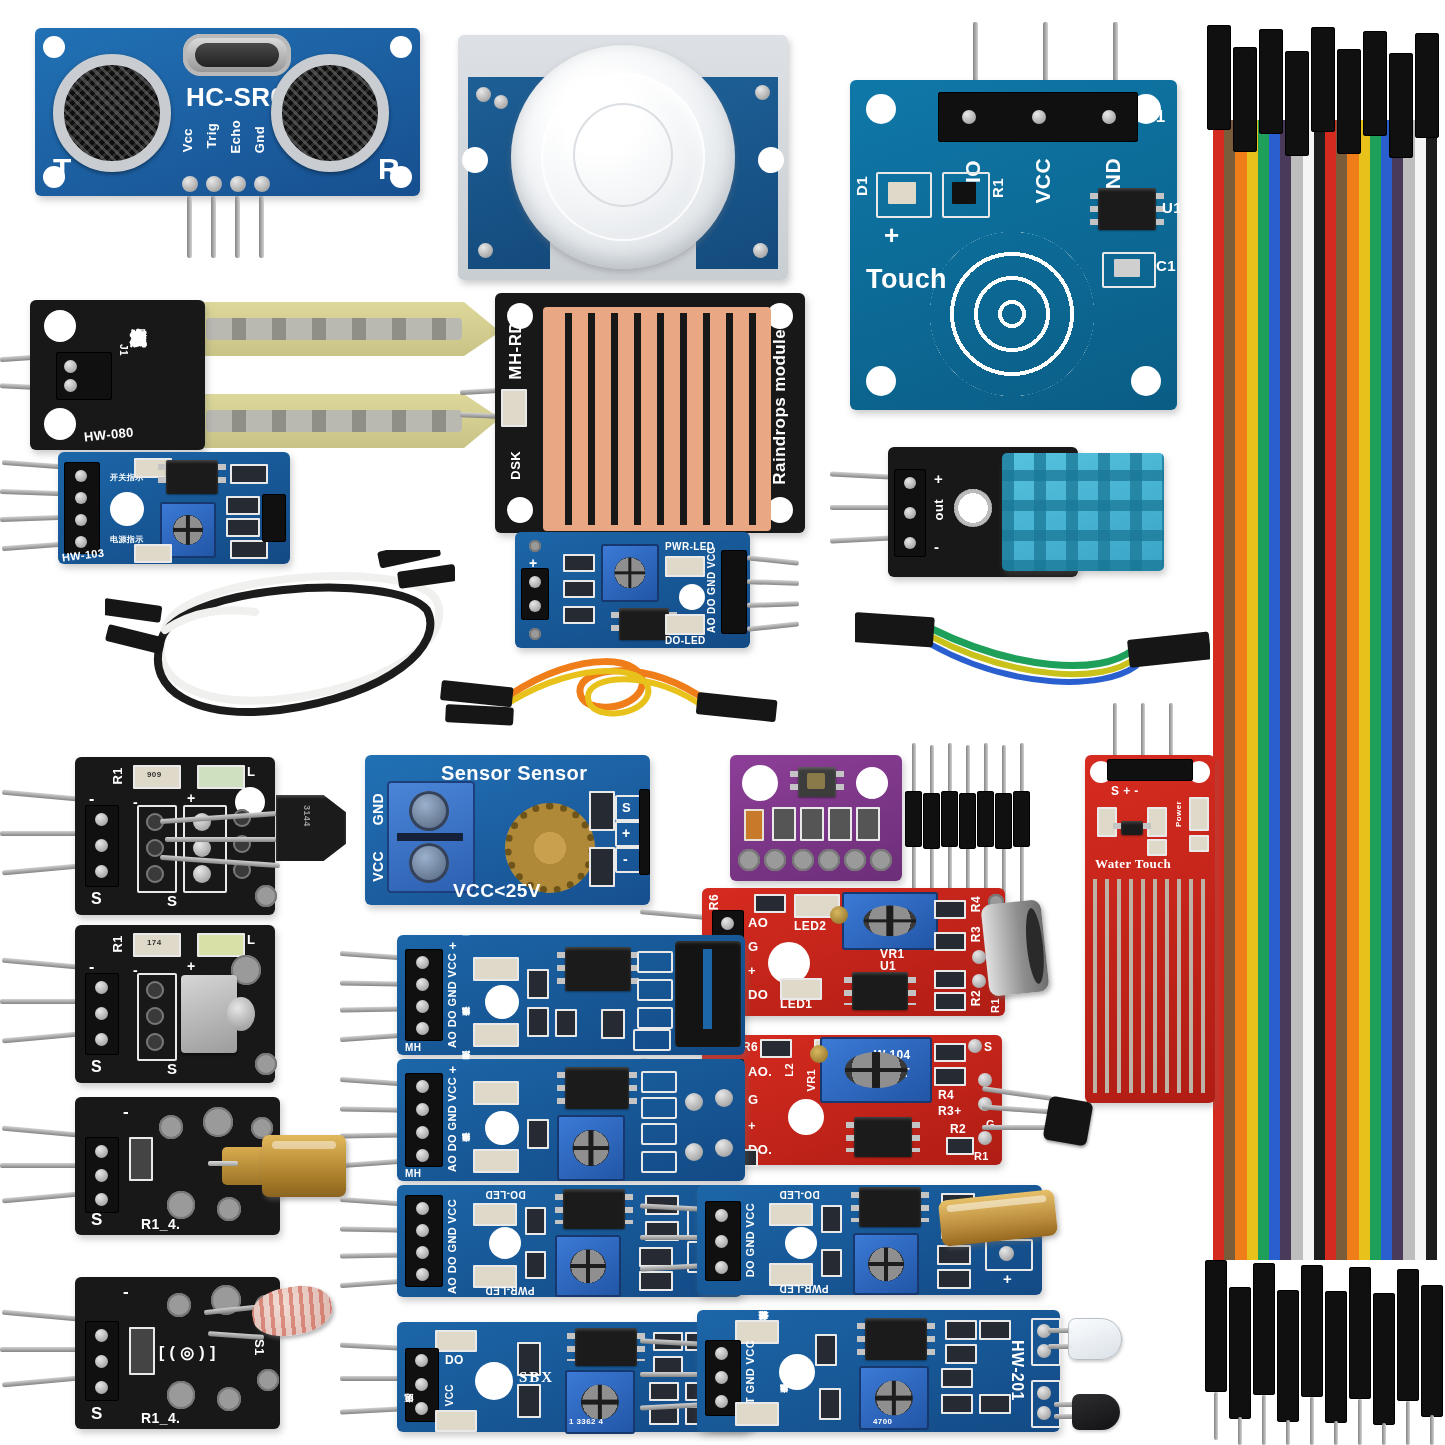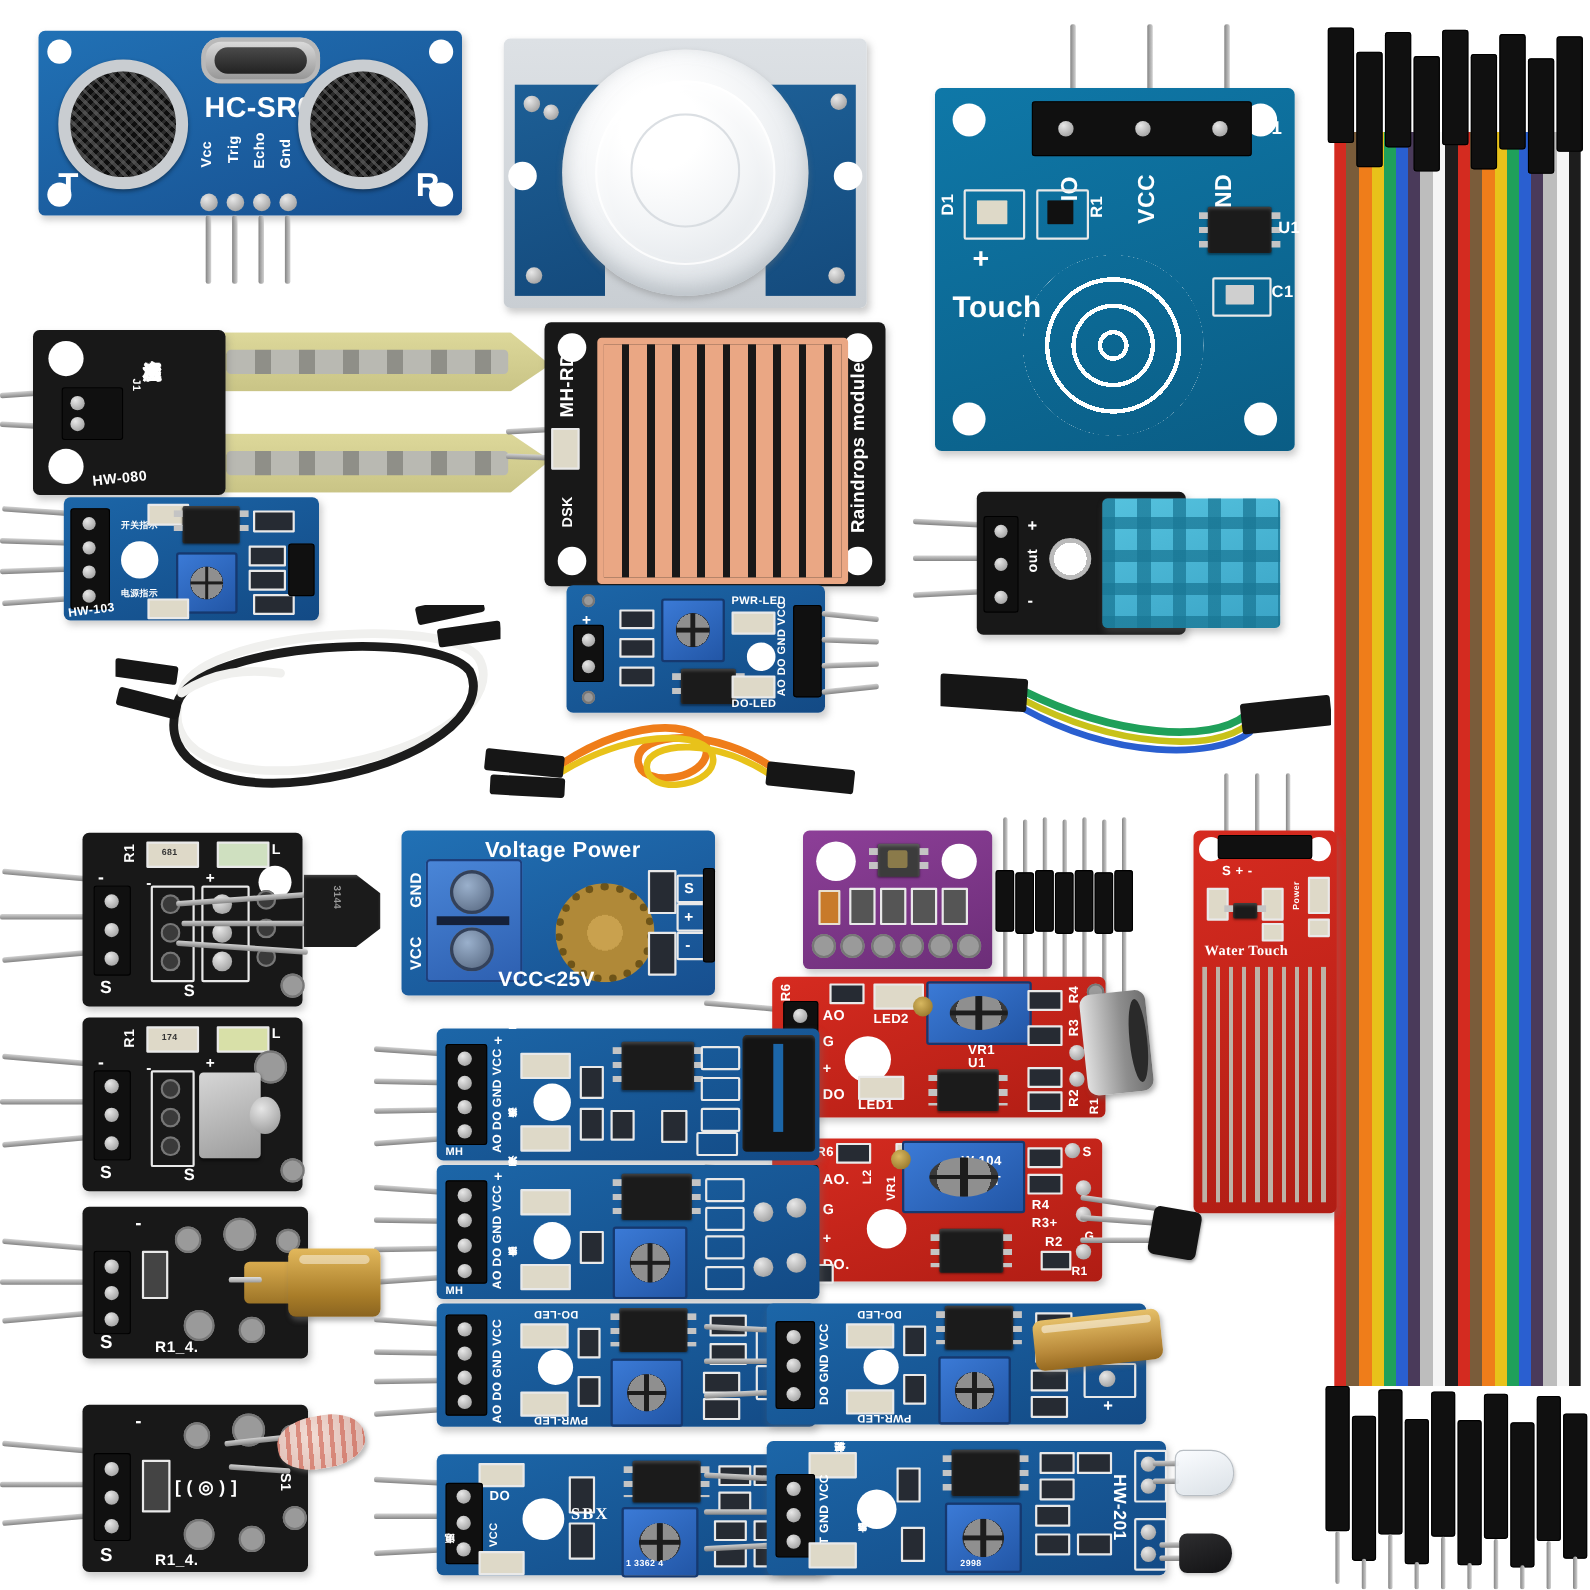--- a/index.html
+++ b/index.html
@@ -325,21 +325,21 @@
     <rect x="272" y="42" width="82" height="28" rx="3" fill="#161616" transform="rotate(-6 272 42)"></rect>
   </svg>
 
   <div class="m" style="left:0;top:755px;width:350px;height:162px">
     <div class="pin-h" style="left:2px;top:38px;width:76px;transform:rotate(5deg)"></div>
     <div class="pin-h" style="left:0;top:76px;width:78px"></div>
     <div class="pin-h" style="left:2px;top:112px;width:76px;transform:rotate(-5deg)"></div>
     <div class="board b-black" style="left:75px;top:2px;width:200px;height:158px">
       <span class="lbl vup" style="left:36px;top:10px;font-size:13px">R1</span>
       <div class="smdw" style="left:58px;top:8px;width:44px;height:20px">
-          <span class="lbl" style="left:12px;top:4px;font-size:8px;color:#333">681</span>
+          <span class="lbl" style="left:12px;top:4px;font-size:8px;color:#333">909</span>
         </div>
       <div class="smdw" style="left:122px;top:8px;width:44px;height:20px;background:#cfe0c0"></div>
       <span class="lbl" style="left:172px;top:8px;font-size:13px">L</span>
       <div class="hole" style="left:160px;top:30px;width:30px;height:30px"></div>
       <span class="lbl" style="left:14px;top:34px;font-size:16px">-</span>
       <div class="hdr" style="left:10px;top:48px;width:34px;height:82px">
         <div class="solder" style="left:10px;top:8px;width:13px;height:13px"></div>
         <div class="solder" style="left:10px;top:34px;width:13px;height:13px"></div>
         <div class="solder" style="left:10px;top:60px;width:13px;height:13px"></div>
       </div>
@@ -366,21 +366,21 @@
     <div class="pin-h" style="left:165px;top:82px;width:114px"></div>
     <div class="pin-h" style="left:160px;top:104px;width:120px;transform:rotate(4deg)"></div>
     <div style="position:absolute;left:276px;top:40px;width:70px;height:66px;background:#1b1b1b;
       clip-path:polygon(0 0,68% 0,100% 26%,100% 74%,68% 100%,0 100%);box-shadow:inset 0 2px 3px rgba(255,255,255,.2)">
       <span class="lbl vdn" style="left:26px;top:10px;font-size:9px;color:#999">3144</span>
     </div>
   </div>
 
   <div class="m" style="left:365px;top:755px;width:285px;height:150px">
     <div class="board b-blue" style="left:0;top:0;width:285px;height:150px">
-      <span class="lbl" style="left:76px;top:8px;font-size:20px">Voltage Power</span>
+      <span class="lbl" style="left:76px;top:8px;font-size:20px">Sensor Sensor</span>
       <span class="lbl vup" style="left:6px;top:38px;font-size:14px">GND</span>
       <span class="lbl vup" style="left:6px;top:96px;font-size:14px">VCC</span>
       <div style="position:absolute;left:22px;top:26px;width:88px;height:112px;background:linear-gradient(160deg,#4a86d8,#2d5fb0);border-radius:4px;box-shadow:inset 0 0 0 2px #1d3f7c">
         <div style="position:absolute;left:22px;top:10px;width:40px;height:40px;border-radius:50%;background:radial-gradient(circle at 40% 35%,#9ab0cc,#4a5a72);box-shadow:inset 0 0 0 3px #33415a"></div>
         <div style="position:absolute;left:22px;top:62px;width:40px;height:40px;border-radius:50%;background:radial-gradient(circle at 40% 35%,#9ab0cc,#4a5a72);box-shadow:inset 0 0 0 3px #33415a"></div>
         <div style="position:absolute;left:10px;top:52px;width:66px;height:8px;background:#15213a"></div>
       </div>
       <div style="position:absolute;left:140px;top:48px;width:76px;height:76px;border-radius:50%;
         background:radial-gradient(circle,#c9a14e 0 30%,#b08938 30% 100%);border:7px dotted #6e5418"></div>
       <div class="smd" style="left:224px;top:36px;width:22px;height:36px"></div>
@@ -848,21 +848,21 @@
         <div class="solder" style="left:10px;top:55px;width:13px;height:13px"></div>
       </div>
       <span class="lbl vup" style="left:48px;top:30px;font-size:11px">OUT GND VCC</span>
       <div class="hole" style="left:82px;top:44px;width:36px;height:36px"></div>
       <div class="smdw" style="left:38px;top:92px;width:40px;height:20px"></div>
       <span class="lbl vup" style="left:84px;top:88px;font-size:8px">电源指示</span>
       <div class="smd" style="left:118px;top:24px;width:18px;height:28px"></div>
       <div class="smd" style="left:122px;top:78px;width:18px;height:28px"></div>
       <div class="chip" style="left:168px;top:8px;width:62px;height:42px"></div>
       <div class="pot" style="left:162px;top:56px;width:66px;height:60px"></div>
-      <span class="lbl" style="left:176px;top:108px;font-size:8px">2998</span>
+      <span class="lbl" style="left:176px;top:108px;font-size:8px">4700</span>
       <div class="smd" style="left:248px;top:10px;width:28px;height:16px"></div>
       <div class="smd" style="left:248px;top:34px;width:28px;height:16px"></div>
       <div class="smd" style="left:244px;top:58px;width:28px;height:16px"></div>
       <div class="smd" style="left:244px;top:84px;width:28px;height:16px"></div>
       <div class="smd" style="left:282px;top:10px;width:28px;height:16px"></div>
       <div class="smd" style="left:282px;top:84px;width:28px;height:16px"></div>
       <span class="lbl vdn" style="left:312px;top:30px;font-size:16px">HW-201</span>
       <div class="frame" style="left:334px;top:8px;width:26px;height:44px">
           <div class="solder" style="left:4px;top:4px;width:14px;height:14px"></div>
           <div class="solder" style="left:4px;top:24px;width:14px;height:14px"></div>

